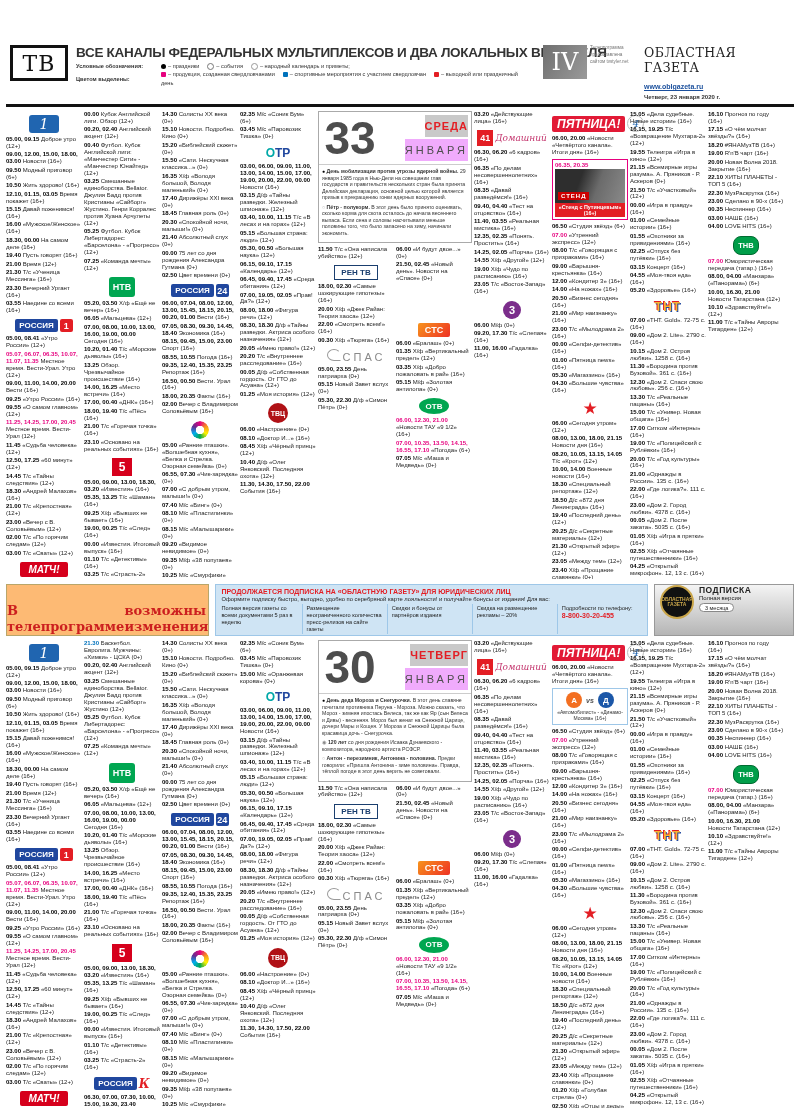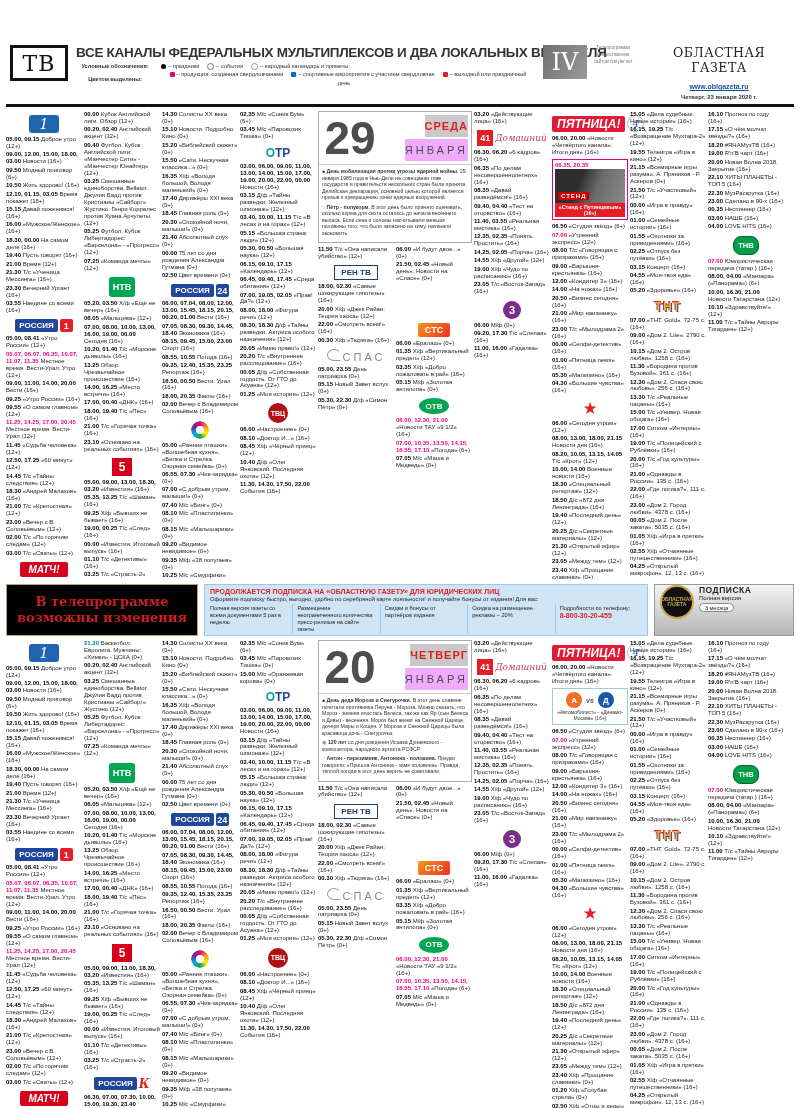--- a/index.html
+++ b/index.html
@@ -1,20 +1,20 @@
 <!DOCTYPE html>
 <html><head>
 <meta charset="utf-8">
 <style>
   html,body{margin:0;padding:0;background:#e8e8e4;}
   .page{position:relative;width:800px;height:1108px;background:#fff;margin:0 auto;
         font-family:"Liberation Sans",sans-serif;color:#1a1a1a;overflow:hidden;}
   .inner{padding:45px 6px 4px 6px;}
   
-  .hdr{display:flex;align-items:flex-start;gap:8px;border-bottom:3px solid #111;padding-bottom:4px;text-align:center;}
+  .hdr{display:flex;align-items:flex-start;gap:8px;border-bottom:3px solid #111;padding-bottom:4px;}
   .tvbox{border:3px solid #111;width:52px;height:30px;display:flex;align-items:center;justify-content:center;
          font-family:"DejaVu Serif",serif;font-size:22px;letter-spacing:1px;color:#111;flex:0 0 auto;margin-left:4px;}
   .hmid{flex:1 1 auto;min-width:0;}
   .htitle{font-size:13.5px;font-weight:bold;letter-spacing:-0.3px;color:#333;white-space:nowrap;}
   .legend{margin-top:2px;font-size:5.6px;color:#333;line-height:1.5;}
   .legend .lrow{display:flex;gap:7px;align-items:center;}
   .legend .llab{font-weight:bold;width:78px;flex:0 0 auto;}
   .sym{display:inline-block;width:5px;height:5px;border-radius:50%;margin-right:2px;vertical-align:middle;}
   .sym.sq{border-radius:1px;}
   .romanwrap{display:flex;gap:3px;flex:0 0 auto;align-items:flex-start;}
@@ -88,21 +88,21 @@
   .stendtag{position:absolute;left:3px;bottom:3px;background:#c00;color:#fff;font-weight:bold;font-size:6px;padding:1px 3px;letter-spacing:1px;}
   .stendcap{background:#e31e24;color:#fff;font-size:5.4px;text-align:center;padding:1px 0;font-weight:bold;}
   .vspromo{border:1px solid #9ec7e8;padding:3px 2px;margin:2px 0 3px 0;text-align:center;}
   .vsrow{display:flex;align-items:center;justify-content:center;gap:4px;}
   .vscirc{width:16px;height:16px;border-radius:50%;color:#fff;font-weight:bold;font-size:8px;display:flex;align-items:center;justify-content:center;}
   .vs-a{background:#f36f21;} .vs-d{background:#1b57a8;}
   .vstext{font-size:7px;font-weight:bold;color:#555;font-style:italic;}
   .vscap{font-size:5px;color:#333;margin-top:1px;}
   
   .band{display:flex;gap:6px;margin:5px 0 4px 0;height:52px;}
-  .notice{flex:0 0 190px;background:#000000;border:1px solid #b9a66a;display:flex;flex-direction:column;align-items:center;justify-content:center;
+  .notice{flex:0 0 190px;background:#fdba74;border:1px solid #b9a66a;display:flex;flex-direction:row;align-items:flex-end;justify-content:center;
           font-family:"DejaVu Serif",serif;font-weight:bold;color:#cc1f1f;font-size:13px;line-height:1.25;}
   .subbox{flex:1;background:#cfe4f4;border:1px solid #9ec7e8;padding:3px 5px;display:flex;flex-direction:column;}
   .subttl{color:#e31e24;font-weight:bold;font-size:7px;}
   .sublead{font-size:5.8px;color:#222;margin:1px 0 2px 0;}
   .subcells{display:flex;flex:1;}
   .subcell{flex:1;border-left:1px solid #9ec7e8;padding:1px 4px;font-size:5.6px;color:#222;line-height:1.25;}
   .subcell:first-child{border-left:none;padding-left:0;}
   .subphone{color:#e31e24;font-weight:bold;font-size:7px;}
   .promo{flex:0 0 128px;background:linear-gradient(180deg,#f4f4f4,#b5b5b5);border:1px solid #999;display:flex;align-items:flex-start;gap:5px;padding:0 5px;}
   .oglogo{width:30px;height:30px;border-radius:50%;background:#111;border:2px solid #caa64b;flex:0 0 auto;
@@ -276,21 +276,21 @@
           </div>
           <p class="pe"><b>06.00 </b><span>«Настроение» (0+)</span></p>
           <p class="pe"><b>08.10 </b><span>«Доктор И...» (16+)</span></p>
           <p class="pe"><b>08.45 </b><span>Х/ф «Чёрный принц» (12+)</span></p>
           <p class="pe"><b>10.40 </b><span>Д/ф «Олег Янковский. Последняя охота» (12+)</span></p>
           <p class="pe"><b>11.30, 14.30, 17.50, 22.00 </b><span>События (16+)</span></p>
         </div>
         <div class="bannerarea">
           <div class="dbanner">
             <div class="dtop">
-              <div class="dnum">29</div>
+              <div class="dnum">33</div>
               <div class="dnames">
                 <div class="dweek">СРЕДА</div>
                 <div class="dmon">ЯНВАРЯ</div>
               </div>
             </div>
             <div class="dnotes">
               <p><span class="dot-b">● </span><span class="lead">День мобилизации против угрозы ядерной войны. </span><span>29 января 1985 года в Нью-Дели на совещании глав государств и правительств нескольких стран была принята Делийская декларация, основной целью которой является призыв к прекращению гонки ядерных вооружений.</span></p>
               <p><span class="dot-w">○ </span><span class="lead">Пётр - полукорм. </span><span>В этот день было принято оценивать, сколько корма для скота осталось до начала весеннего выпаса. Если сена и соломы насчитывали меньше половины того, что было запасено на зиму, начинали экономить.</span></p>
             </div>
           </div>
@@ -616,21 +616,21 @@
           </div>
           <p class="pe"><b>06.00 </b><span>«Настроение» (0+)</span></p>
           <p class="pe"><b>08.10 </b><span>«Доктор И...» (16+)</span></p>
           <p class="pe"><b>08.45 </b><span>Х/ф «Чёрный принц» (12+)</span></p>
           <p class="pe"><b>10.40 </b><span>Д/ф «Олег Янковский. Последняя охота» (12+)</span></p>
           <p class="pe"><b>11.30, 14.30, 17.50, 22.00 </b><span>События (16+)</span></p>
         </div>
         <div class="bannerarea">
           <div class="dbanner">
             <div class="dtop">
-              <div class="dnum">20</div>
+              <div class="dnum">30</div>
               <div class="dnames">
                 <div class="dweek">ЧЕТВЕРГ</div>
                 <div class="dmon">ЯНВАРЯ</div>
               </div>
             </div>
             <div class="dnotes">
               <p><span class="dot-b">● </span><span class="lead">День деда Мороза и Снегурочки. </span><span>В этот день славяне почитали противника Перуна - Мороза. Можно сказать, что Мороз - зимняя ипостась Велеса, так же как Яр (сын Велеса и Дивы) - весенняя. Мороз был женат на Снежной Царице, дочери Мары и Кощея. У Мороза и Снежной Царицы была красавица дочь - Снегурочка.</span></p>
               <p><span class="dot-o">◉ </span><span class="lead">120 лет </span><span>со дня рождения Исаака Дунаевского - композитора, народного артиста РСФСР.</span></p>
               <p><span class="dot-w">○ </span><span class="lead">Антон - перезимник, Антонина - половина. </span><span>Предки говорили: «Пришла Антонина - зиме половина». Правда, тёплой погоде в этот день верить не советовали.</span></p>
             </div>

